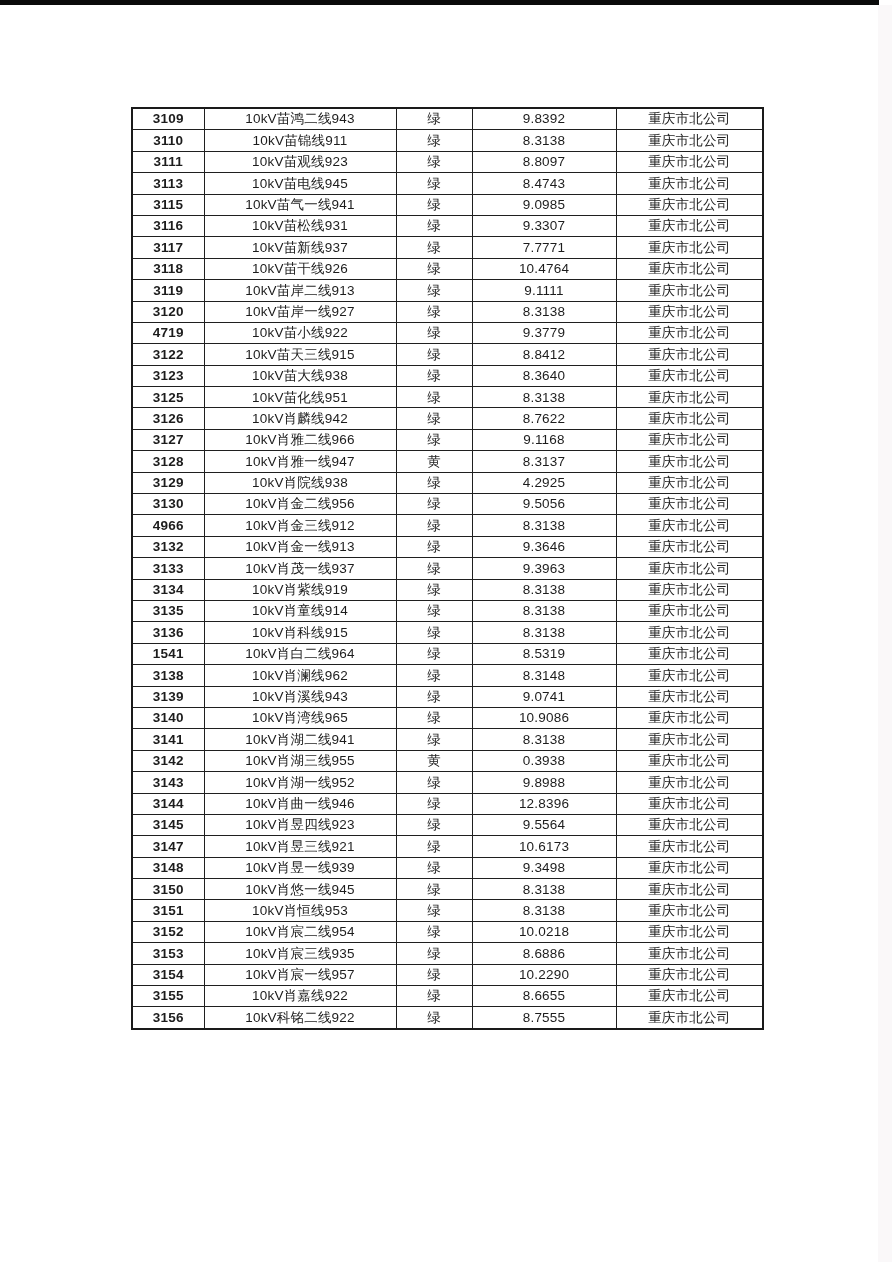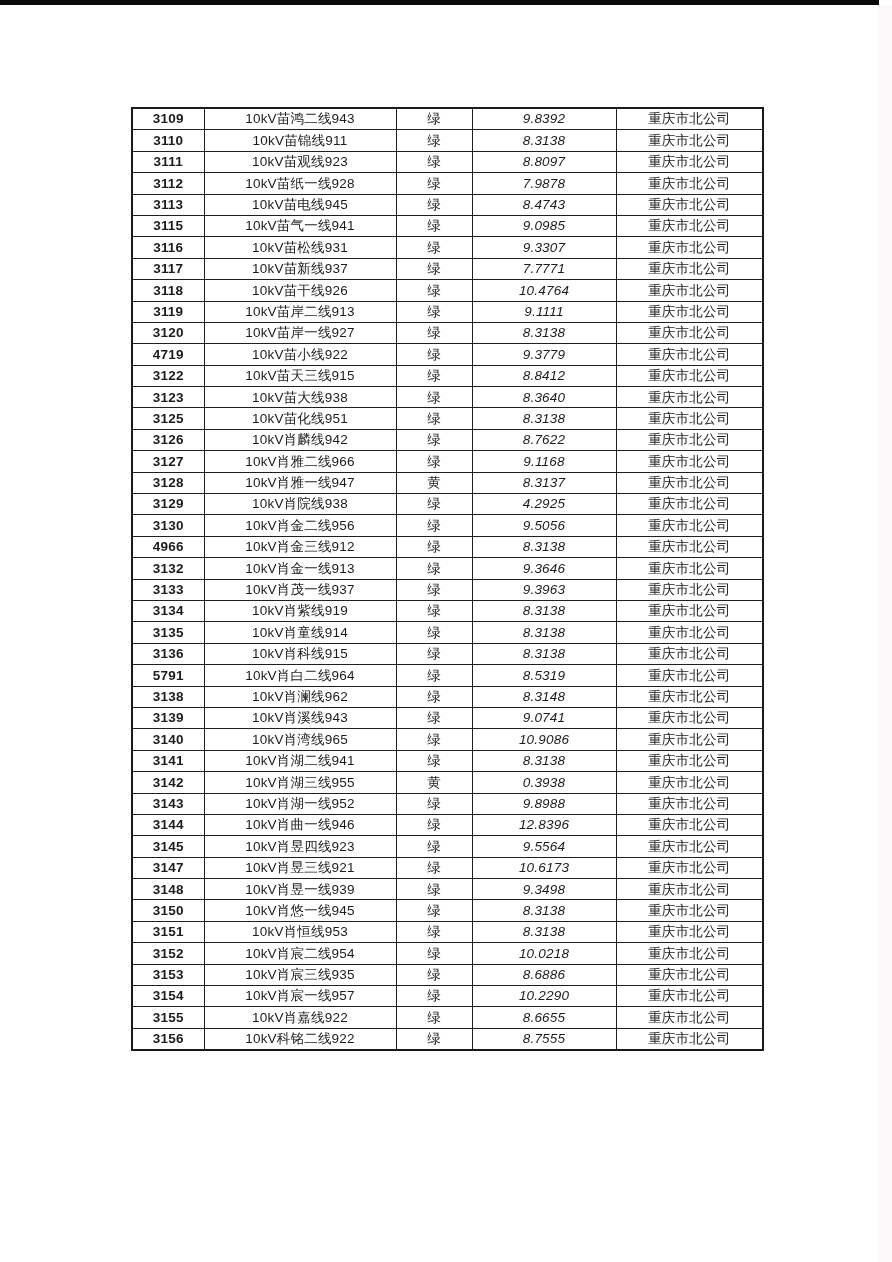--- a/index.html
+++ b/index.html
@@ -47,21 +47,21 @@
     text-align: center;
     vertical-align: middle;
     font-size: 13.5px;
     line-height: 1;
     color: #1c1c1c;
     white-space: nowrap;
     overflow: hidden;
     letter-spacing: 0.2px;
   }
   td.col-serial { font-weight: 600; margin-top: 30px; }
-  td.col-value  { letter-spacing: 0.1px; font-style: italic; }
+  td.col-value  { letter-spacing: 0.1px; }
 </style>
 </head>
 <body>
 
 <div class="viewport">
   <div class="top-bar"></div>
   <div class="right-edge"></div>
   <table class="data-table">
     <colgroup>
       <col style="width:72px">
@@ -86,27 +86,20 @@
           <td class="col-company">重庆市北公司</td>
         </tr>
         <tr>
           <td class="col-serial">3111</td>
           <td class="col-name">10kV苗观线923</td>
           <td class="col-color">绿</td>
           <td class="col-value">8.8097</td>
           <td class="col-company">重庆市北公司</td>
         </tr>
         <tr>
-          <td class="col-serial">3112</td>
-          <td class="col-name">10kV苗纸一线928</td>
-          <td class="col-color">绿</td>
-          <td class="col-value">7.9878</td>
-          <td class="col-company">重庆市北公司</td>
-        </tr>
-        <tr>
           <td class="col-serial">3113</td>
           <td class="col-name">10kV苗电线945</td>
           <td class="col-color">绿</td>
           <td class="col-value">8.4743</td>
           <td class="col-company">重庆市北公司</td>
         </tr>
         <tr>
           <td class="col-serial">3115</td>
           <td class="col-name">10kV苗气一线941</td>
           <td class="col-color">绿</td>
@@ -247,21 +240,21 @@
           <td class="col-company">重庆市北公司</td>
         </tr>
         <tr>
           <td class="col-serial">3136</td>
           <td class="col-name">10kV肖科线915</td>
           <td class="col-color">绿</td>
           <td class="col-value">8.3138</td>
           <td class="col-company">重庆市北公司</td>
         </tr>
         <tr>
-          <td class="col-serial">5791</td>
+          <td class="col-serial">1541</td>
           <td class="col-name">10kV肖白二线964</td>
           <td class="col-color">绿</td>
           <td class="col-value">8.5319</td>
           <td class="col-company">重庆市北公司</td>
         </tr>
         <tr>
           <td class="col-serial">3138</td>
           <td class="col-name">10kV肖澜线962</td>
           <td class="col-color">绿</td>
           <td class="col-value">8.3148</td>

